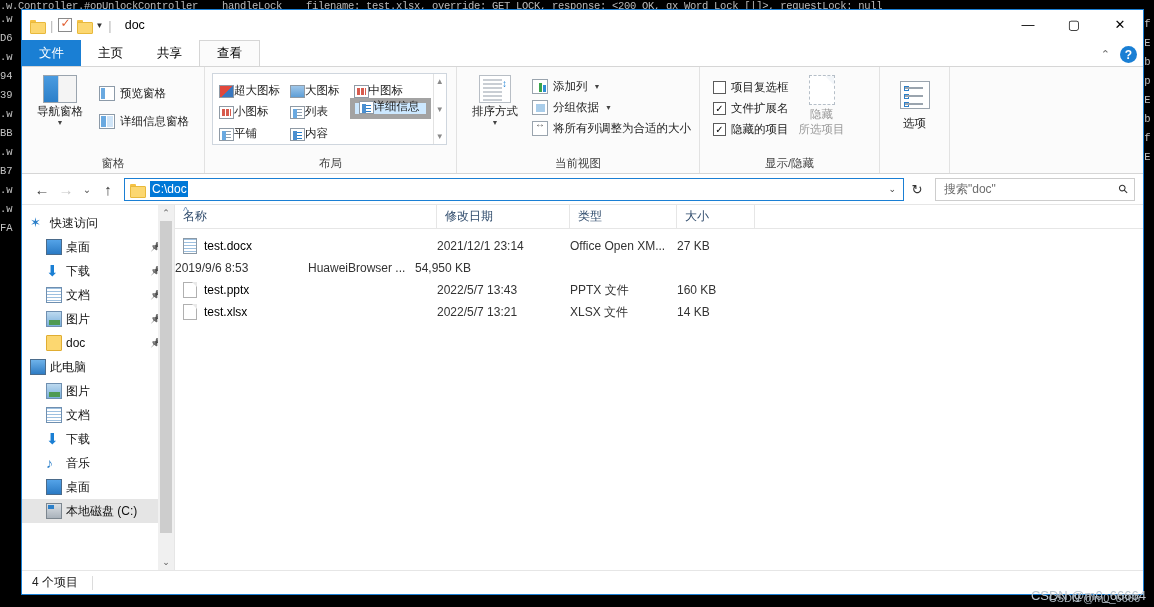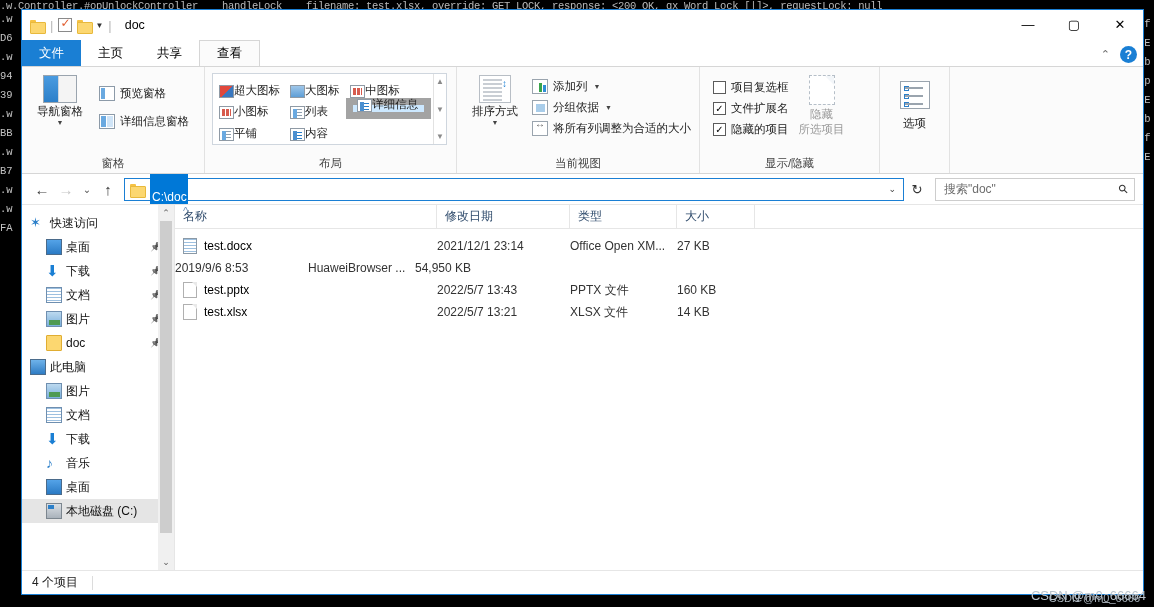--- a/index.html
+++ b/index.html
@@ -192,21 +192,21 @@
   
   .gallery {
     border: 1px solid #cfd6de; background: #fff;
     display: flex; height: 72px;
   }
   .gal-grid { display: grid; grid-template-columns: repeat(3, 1fr); padding: 3px 2px; }
   .gcell {
     display:flex;align-items:flex-end;font-size:11.5px;color:#222;
     padding: 0 6px 0 4px; height: 21px; white-space: nowrap; font-family: Liberation Serif, serif;
   }
-  .gcell.sel { background:#cce8ff; border:7px solid #a3a3a3; }
+  .gcell.sel { background:#cce8ff; border:5px solid #a3a3a3; }
   .gi { width:15px;height:13px;flex:0 0 15px;position:relative;border:1px solid #8f9aa5;background:#fff;}
   .gi.c1{background:linear-gradient(135deg,#e0483c 50%,#3a78c0 50%);}
   .gi.c2{background:linear-gradient(#9fc7ea,#5e9ed6);}
   .gi.c3::after,.gi.c4::after{content:"";position:absolute;inset:2px;background:
      repeating-linear-gradient(90deg,#d75b4e 0 3px,#fff 3px 4px);}
   .gi.c5::after{content:"";position:absolute;left:2px;top:2px;width:4px;height:9px;background:#6aa9e0;}
   .gi.c5::before{content:"";position:absolute;right:2px;top:2px;width:6px;height:9px;
      background:repeating-linear-gradient(#8fa0b0 0 1px,#fff 1px 3px);}
   .gi.c6::after{content:"";position:absolute;left:2px;top:2px;width:4px;height:9px;background:#4a8fd0;}
   .gi.c6::before{content:"";position:absolute;right:2px;top:3px;width:6px;height:7px;
@@ -240,21 +240,21 @@
     font-size: 15px; color:#3b3b3b;
   }
   .navbtn.dis { color:#c6c6c6; }
   .navbtn.sm { width:18px; font-size:10px; color:#555;}
   .addrbox {
     flex: 1; height: 23px; border:1px solid #1a7fd4; background:#fff;
     display:flex;align-items:center; gap:5px; padding:0 4px 0 5px; margin-left:4px;
     min-width: 0;
   }
   .addr-text {
-    background: #0078d7; color: #fff; font-size: 12px; padding: 16px 1px 1px 2px;
+    background: #0078d7; color: #fff; font-size: 12px; padding: 1px 1px 1px 2px;
   }
   .addrbox .sp { flex:1; }
   .addr-chev { font-size: 9px; color:#444; padding-right:3px;}
   .refresh {
     width: 22px;height:23px;display:flex;align-items:center;justify-content:center;
     font-size: 13px;color:#333; margin-left: 2px;
   }
   .searchbox {
     width: 200px; height:23px; border:1px solid #cdcdcd; background:#fff;
     display:flex;align-items:center;justify-content:space-between;

